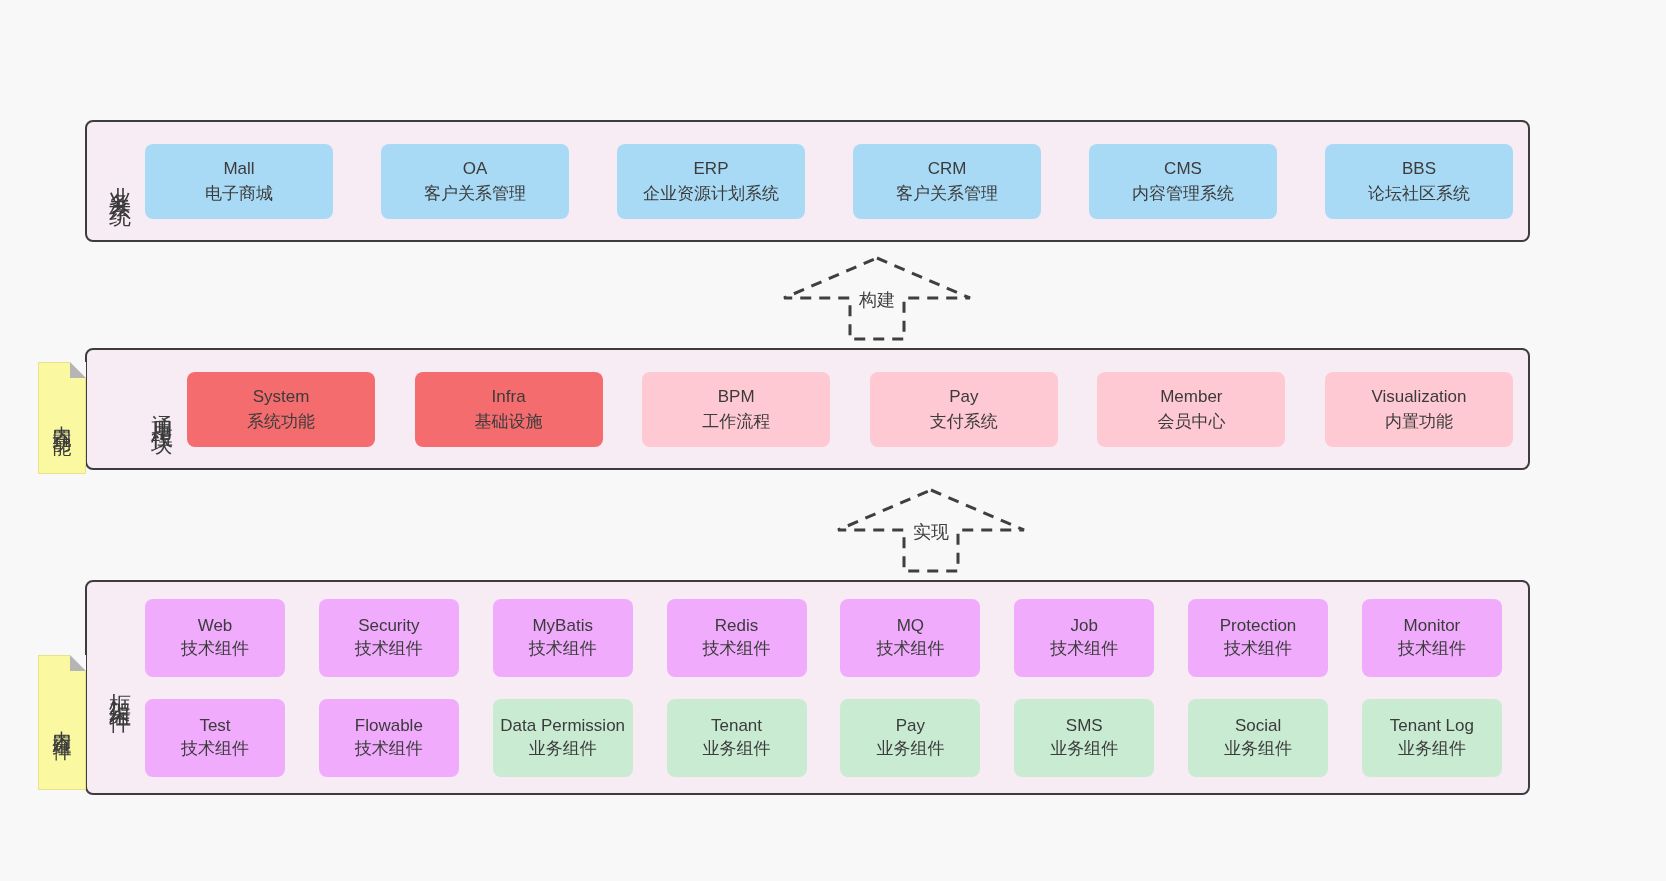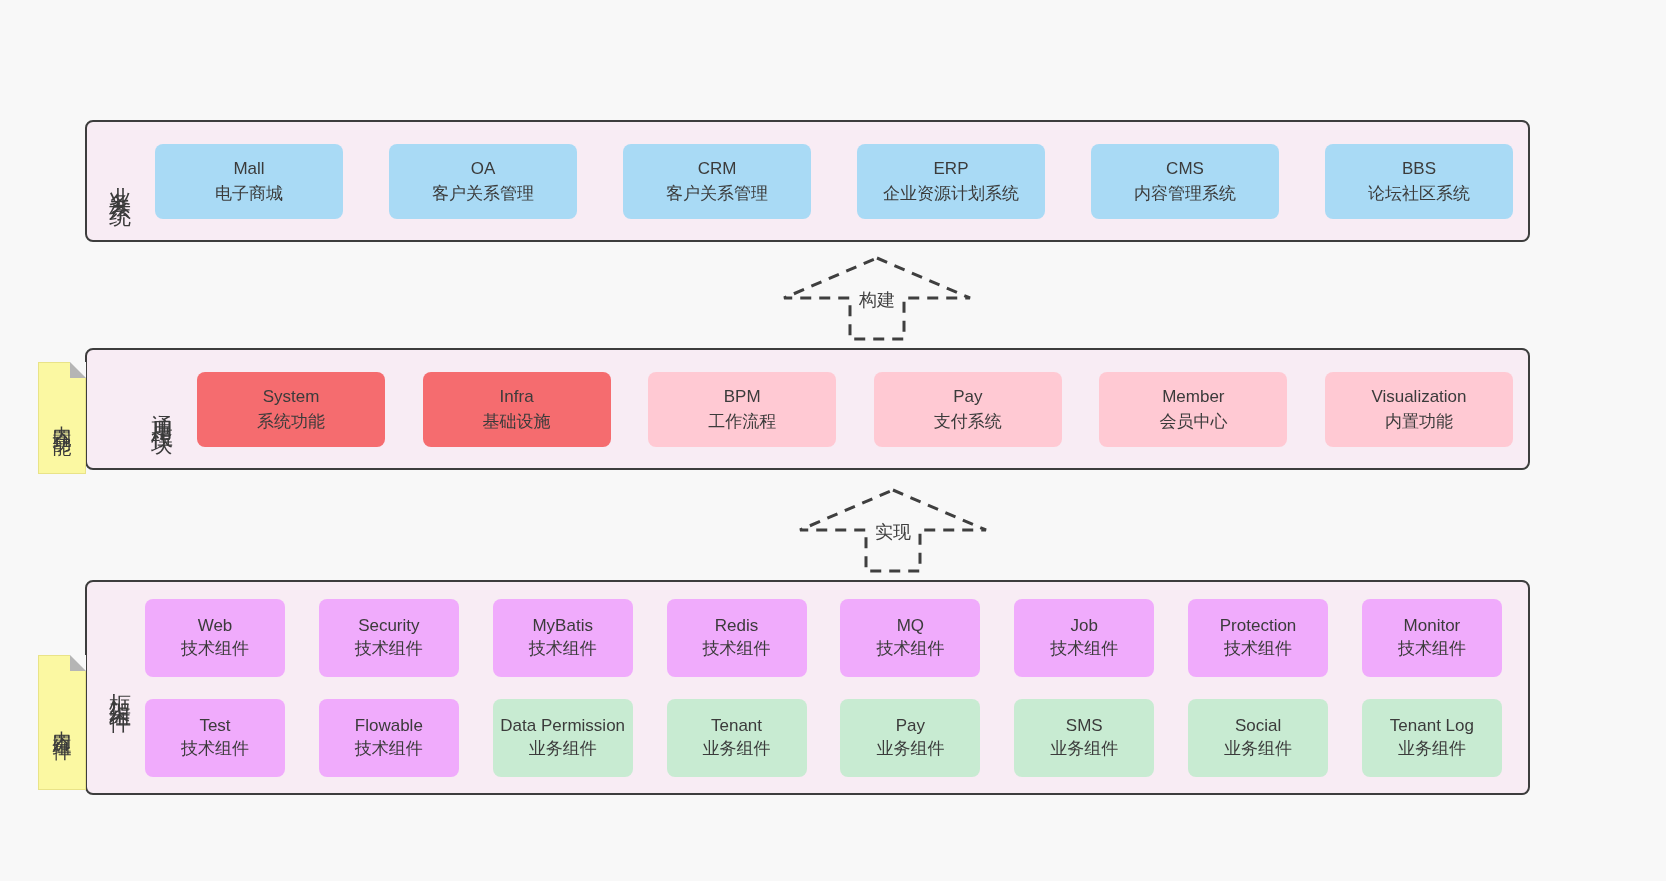--- a/index.html
+++ b/index.html
@@ -66,21 +66,21 @@
     display: flex;
     flex-direction: column;
     justify-content: center;
     text-align: center;
     font-size: 17px;
     line-height: 1.5;
     color: #3b3b3b;
     box-sizing: border-box;
     padding: 2px 6px;
   }
-  .band-1 .box, .band-2 .box { width: 188px; height: 75px; margin-left: 10px; }
+  .band-1 .box, .band-2 .box { width: 188px; height: 75px; }
   .band-3 .box { width: 140px; height: 78px; line-height: 1.35; }
   .blue    { background: #a9daf5; }
   .red     { background: #f56c6f; }
   .pink    { background: #ffc9d3; }
   .g-dark  { background: #f0abfc; }
   .g-light { background: #c8ebd2; }
   
   .note {
     position: absolute;
     left: 38px;
@@ -112,21 +112,21 @@
     letter-spacing: 4px;
     color: #3a3a3a;
   }
   
   .arrow {
     position: absolute;
     width: 190px;
     height: 86px;
   }
   .arrow-1 { left: 782px; top: 256px; }
-  .arrow-2 { left: 798px; top: 488px; }
+  .arrow-2 { left: 836px; top: 488px; }
   .arrow svg { display: block; }
   .arrow polygon {
     fill: none;
     stroke: #3f3f3f;
     stroke-width: 3;
     stroke-dasharray: 11 8;
   }
   .arrow-label {
     position: absolute;
     left: 50%;
@@ -149,26 +149,26 @@
     <div class="band-content">
       <div class="box blue">
         <div>Mall</div>
         <div>电子商城</div>
       </div>
       <div class="box blue">
         <div>OA</div>
         <div>客户关系管理</div>
       </div>
       <div class="box blue">
+        <div>ERP</div>
+        <div>企业资源计划系统</div>
+      </div>
+      <div class="box blue">
         <div>CRM</div>
         <div>客户关系管理</div>
-      </div>
-      <div class="box blue">
-        <div>ERP</div>
-        <div>企业资源计划系统</div>
       </div>
       <div class="box blue">
         <div>CMS</div>
         <div>内容管理系统</div>
       </div>
       <div class="box blue">
         <div>BBS</div>
         <div>论坛社区系统</div>
       </div>
     </div>

